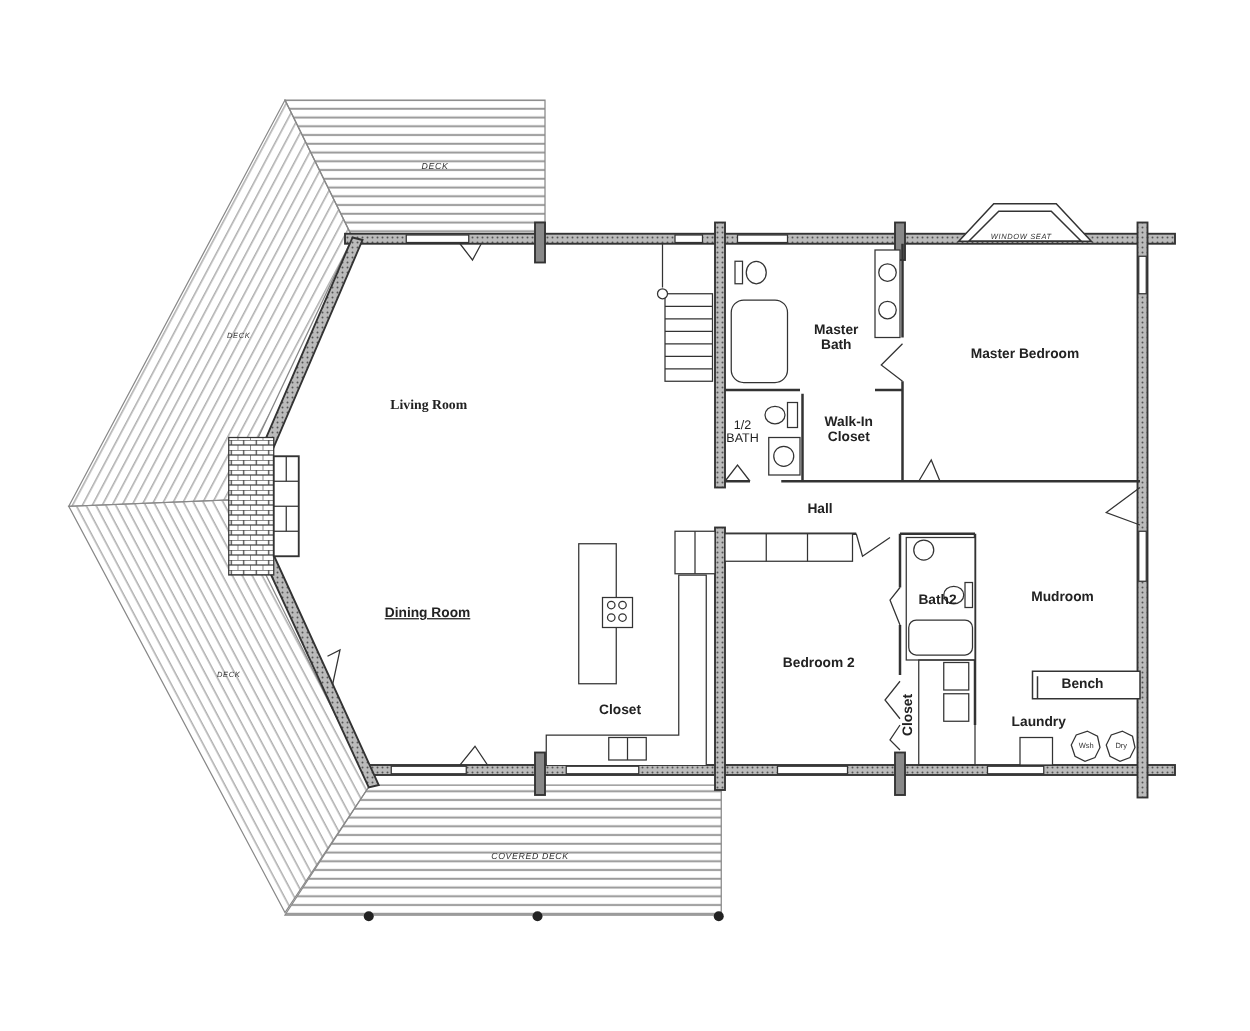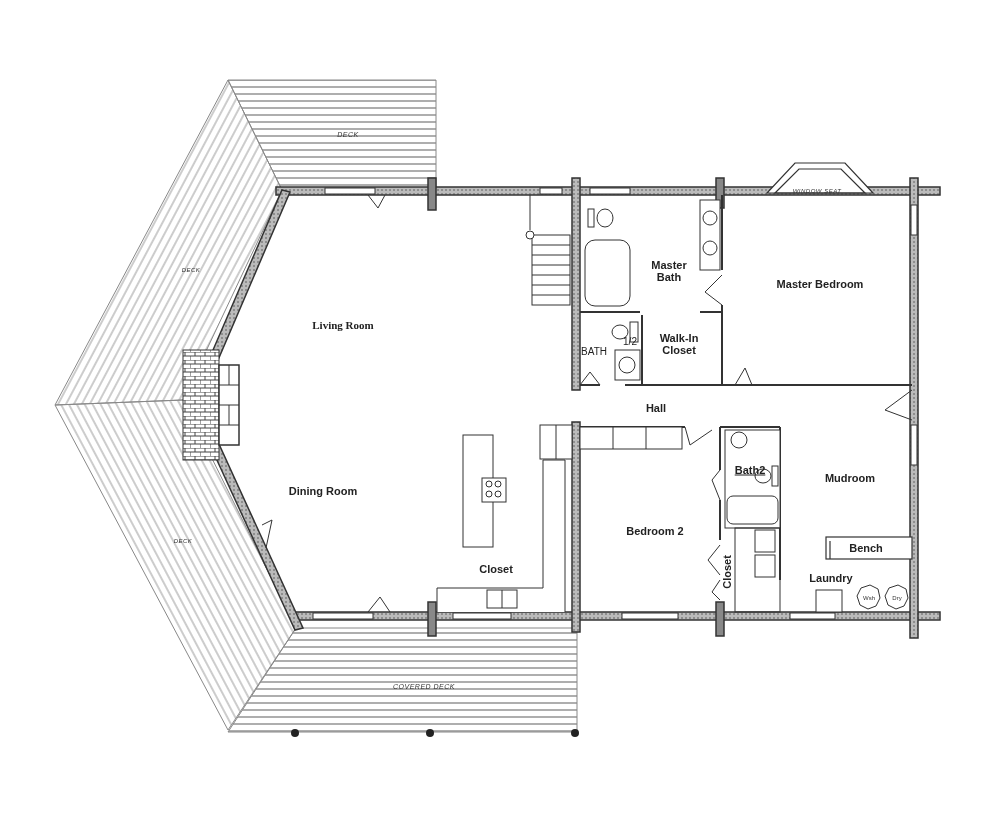--- a/index.html
+++ b/index.html
@@ -201,31 +201,31 @@
     <polyline points="580,385 590,372 600,385"></polyline>
     <polyline points="685,427 690,445 712,430"></polyline>
     <polyline points="912,390 885,410 912,420"></polyline>
     <polyline points="720,470 712,480 720,500"></polyline>
     <polyline points="720,545 708,560 720,575"></polyline>
     <polyline points="720,580 712,592 720,600"></polyline>
   </g>
 </svg>
 
 <div class="label" style="left:343px;top:325px;font-family:Liberation Serif, serif;">Living Room</div>
-<div class="label" style="left:323px;top:491px;">Dining Room</div>
+<div class="label" style="left:342px;top:491px;text-decoration:underline;">Dining Room</div>
 <div class="label" style="left:496px;top:569px;">Closet</div>
 <div class="label" style="left:669px;top:265px;">Master</div>
 <div class="label" style="left:669px;top:277px;">Bath</div>
-<div class="label" style="left:594px;top:341px;font-weight:normal;font-size:10px;margin-left:36px;">1/2</div>
+<div class="label" style="left:594px;top:341px;font-weight:normal;font-size:10px;">1/2</div>
 <div class="label" style="left:594px;top:351px;font-weight:normal;font-size:10px;">BATH</div>
 <div class="label" style="left:679px;top:338px;">Walk-In</div>
 <div class="label" style="left:679px;top:350px;">Closet</div>
 <div class="label" style="left:820px;top:284px;">Master Bedroom</div>
 <div class="label" style="left:656px;top:408px;text-align:center;">Hall</div>
-<div class="label" style="left:750px;top:470px;text-decoration:underline;">Bath2</div>
+<div class="label" style="left:750px;top:481px;">Bath2</div>
 <div class="label" style="left:850px;top:478px;">Mudroom</div>
 <div class="label" style="left:655px;top:531px;">Bedroom 2</div>
 <div class="label vert" style="left:727px;top:572px;">Closet</div>
 <div class="label" style="left:831px;top:578px;">Laundry</div>
 <div class="label" style="left:866px;top:548px;">Bench</div>
 
 <div class="label small" style="left:348px;top:134px;font-size:7px;">DECK</div>
 <div class="label small" style="left:191px;top:270px;font-size:6px;">DECK</div>
 <div class="label small" style="left:183px;top:541px;font-size:6px;">DECK</div>
 <div class="label small" style="left:424px;top:686px;font-size:7px;">COVERED DECK</div>

